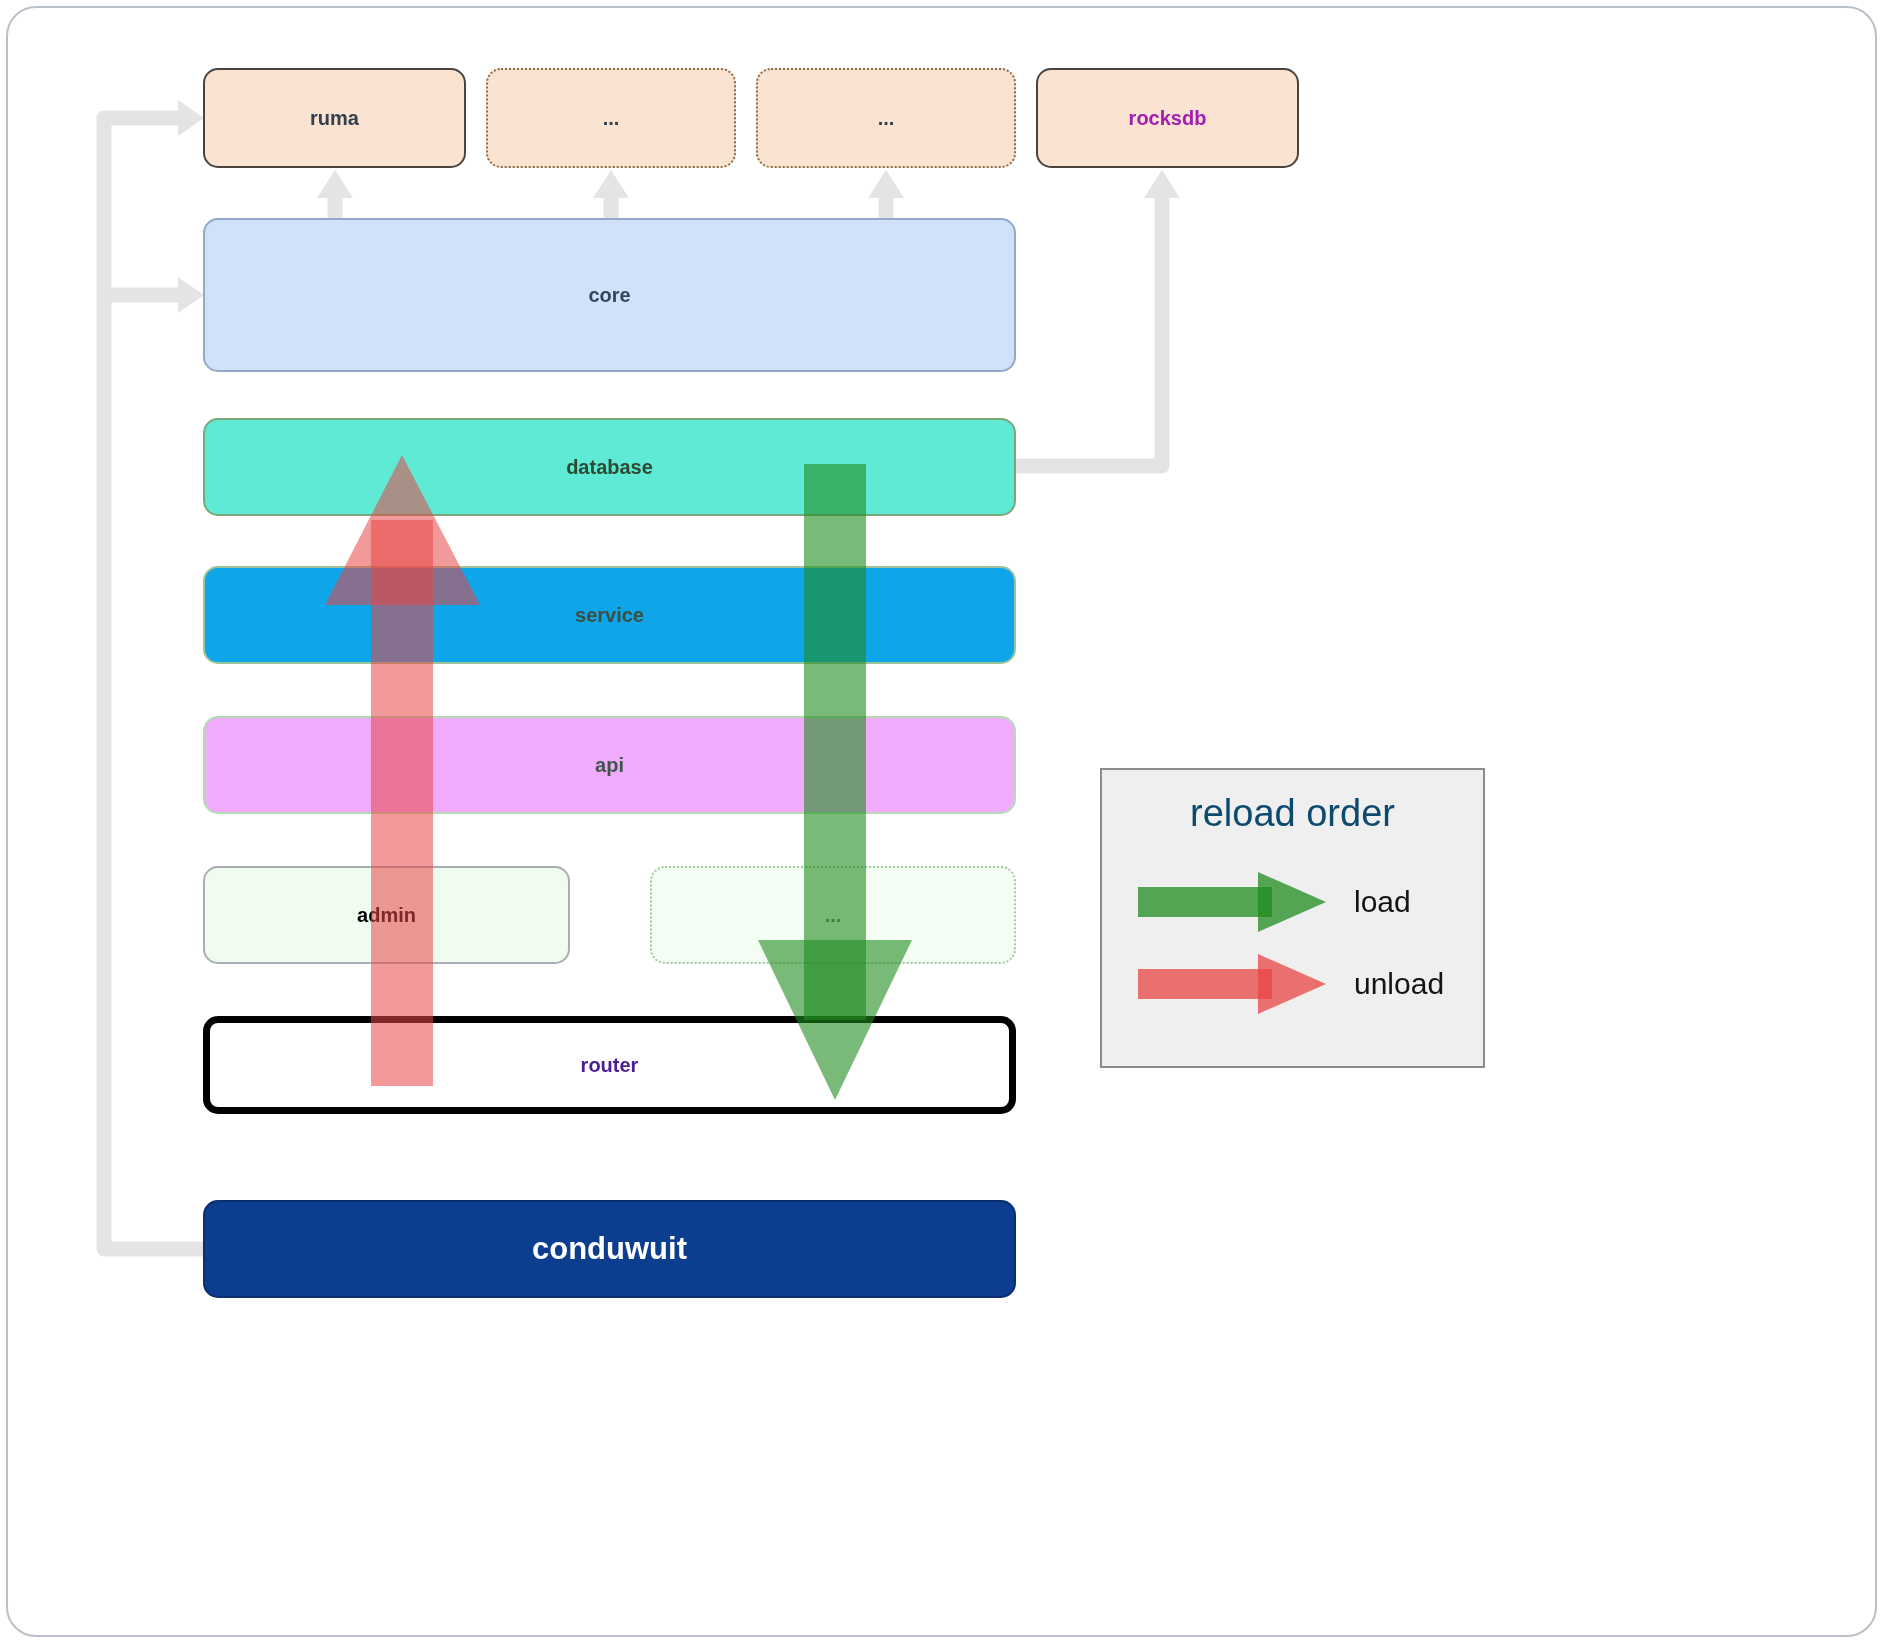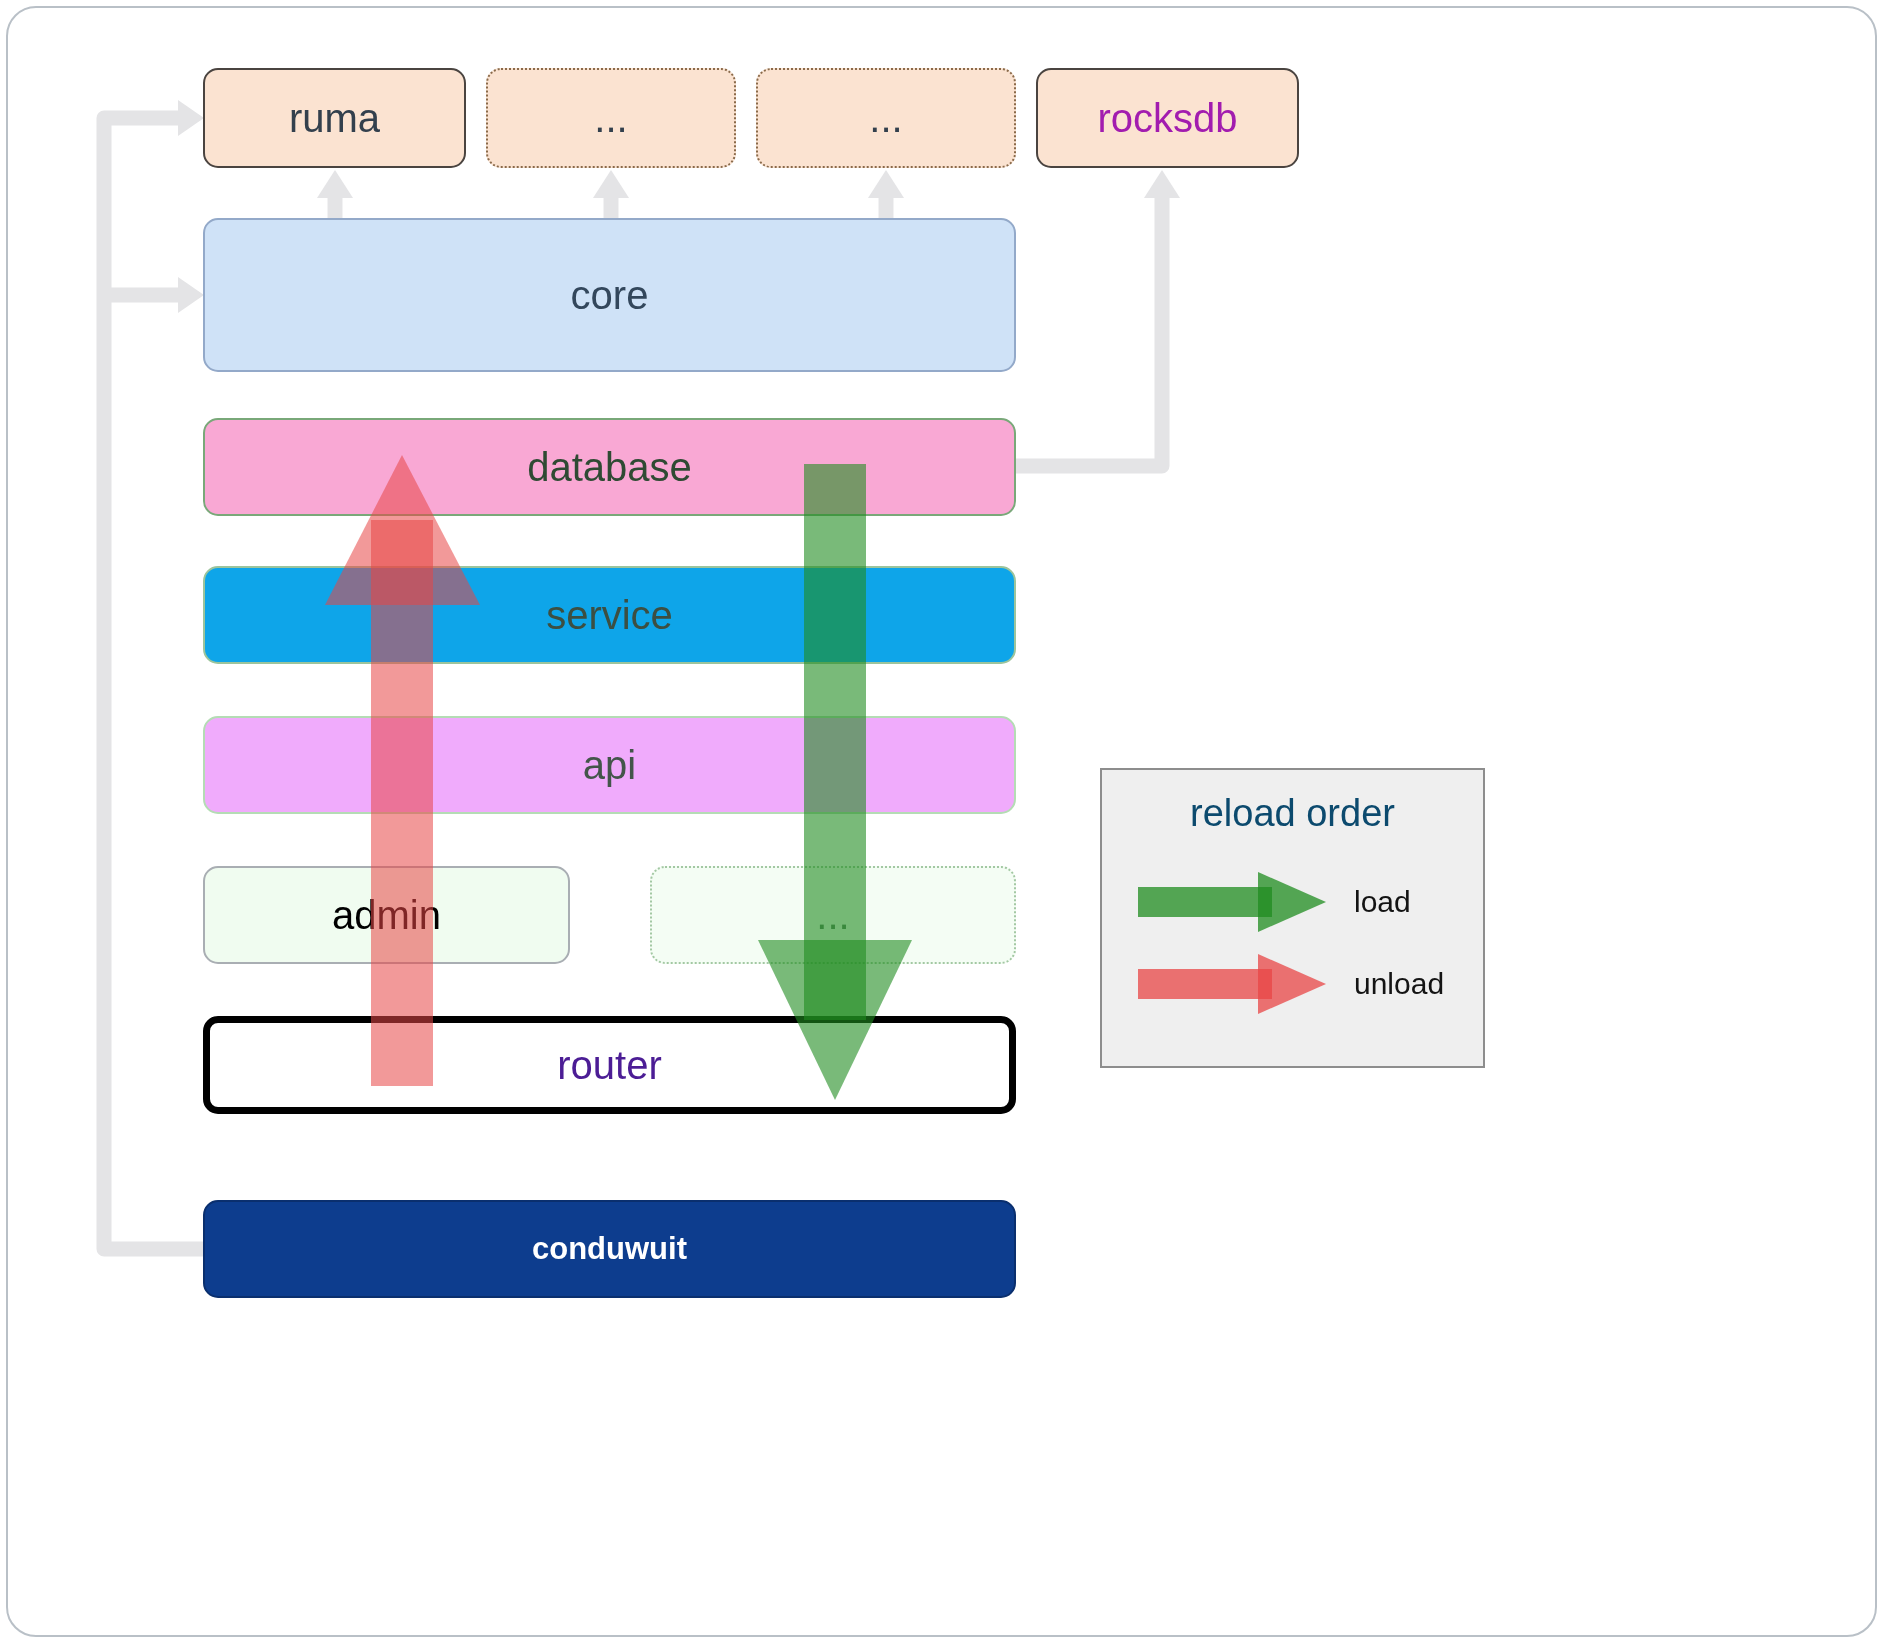--- a/index.html
+++ b/index.html
@@ -6,28 +6,28 @@
   html,body { width:1883px; height:1643px; background:#ffffff; font-family:"Liberation Sans", sans-serif; }
   .page { position:relative; width:1883px; height:1643px; background:#ffffff; overflow:hidden; }
   .frame { position:absolute; left:6px; top:6px; width:1871px; height:1631px;
            border:2px solid #b9c0c7; border-radius:30px; background:transparent; z-index:0; }
 
   .layer { position:absolute; left:0; top:0; pointer-events:none; }
   .z1 { z-index:1; }
   .z3 { z-index:3; }
 
   .node { position:absolute; z-index:2; display:flex; align-items:center; justify-content:center;
-          font-size:40px; font-weight:400; color:#37474f; border-radius:15px; }
+          font-size:20px; font-weight:700; color:#37474f; border-radius:15px; }
 
   .n-ruma      { left:203px; top:68px;  width:263px; height:100px; background:#fbe3d1; border:2px solid #4a4440; color:#33404d; }
   .n-dep-a     { left:486px; top:68px;  width:250px; height:100px; background:#fbe3d1; border:2px dotted #8a6a4a; color:#33404d; }
   .n-dep-b     { left:756px; top:68px;  width:260px; height:100px; background:#fbe3d1; border:2px dotted #8a6a4a; color:#33404d; }
   .n-rocksdb   { left:1036px; top:68px; width:263px; height:100px; background:#fbe3d1; border:2px solid #4a4440; color:#a21caf; }
   .n-core      { left:203px; top:218px; width:813px; height:154px; background:#cfe2f7; border:2px solid #93a9c9; color:#33475c; }
-  .n-database  { left:203px; top:418px; width:813px; height:98px;  background:#f9a8d4; border:2px solid #79a879; color:#2f4a33; }
+  .n-database  { left:203px; top:418px; width:813px; height:98px;  background:#5eead4; border:2px solid #79a879; color:#2f4a33; }
   .n-service   { left:203px; top:566px; width:813px; height:98px;  background:#0ea5e9; border:2px solid #9cc49c; color:#3c4f42; }
   .n-api       { left:203px; top:716px; width:813px; height:98px;  background:#f0abfc; border:2px solid #b4dcb4; color:#43554a; }
   .n-admin     { left:203px; top:866px; width:367px; height:98px;  background:#f0fcf0; border:2px solid #a9aeb3; color:#000000; }
   .n-api-other { left:650px; top:866px; width:366px; height:98px;  background:#f4fdf4; border:2px dotted #a3c8a3; color:#5f8468; }
   .n-router    { left:203px; top:1016px; width:813px; height:98px; background:#ffffff; border:7px solid #000000; color:#4c1d95; }
   .n-conduwuit { left:203px; top:1200px; width:813px; height:98px; background:#0d3d8e; border:2px solid #0a2f6e; color:#ffffff; font-weight:700; font-size:31px; }
 
   .conn { fill:none; stroke:#e4e4e6; stroke-width:15; stroke-linejoin:round; stroke-linecap:butt; }
   .connhead { fill:#e4e4e6; }
   .load-fill { fill:#1f8c1f; }

